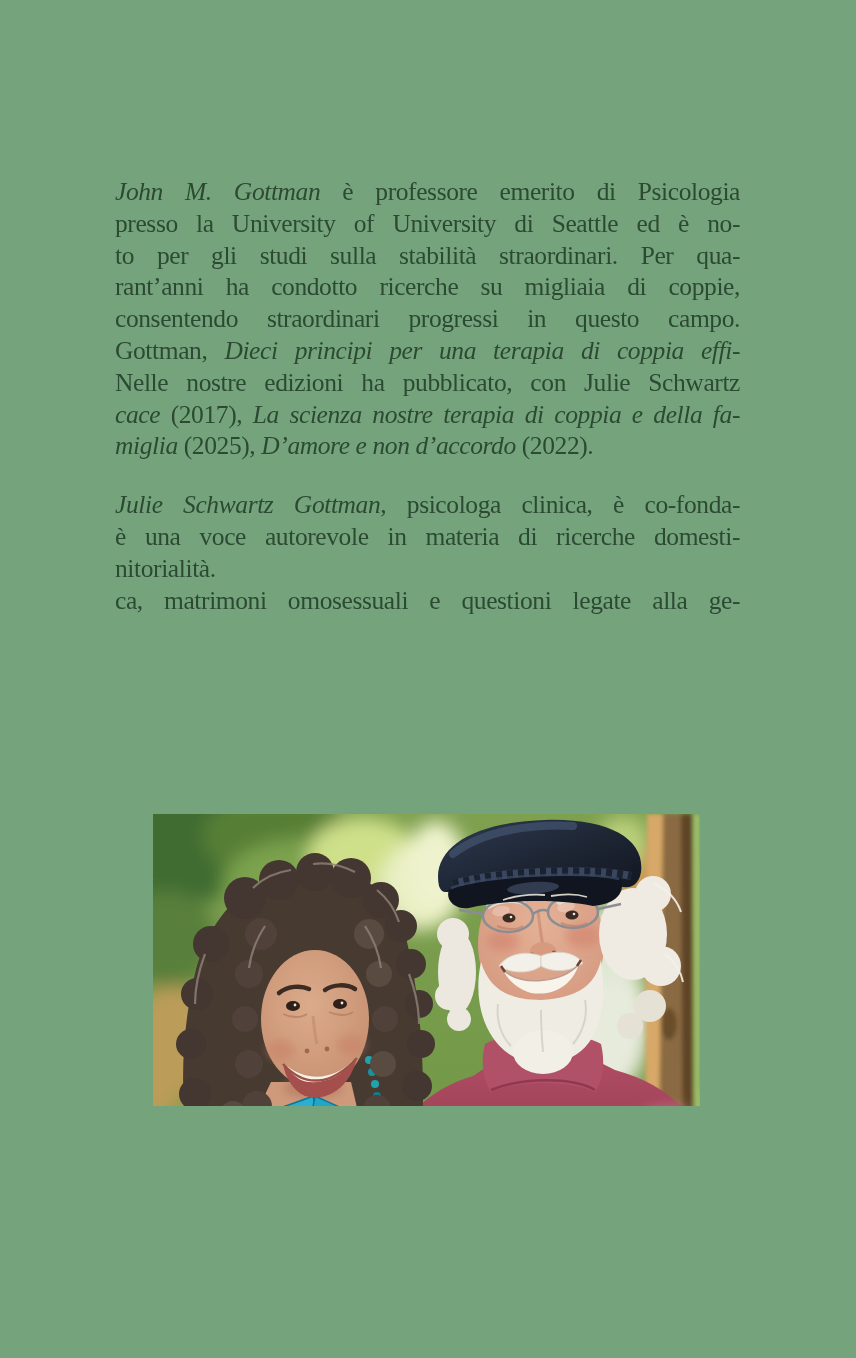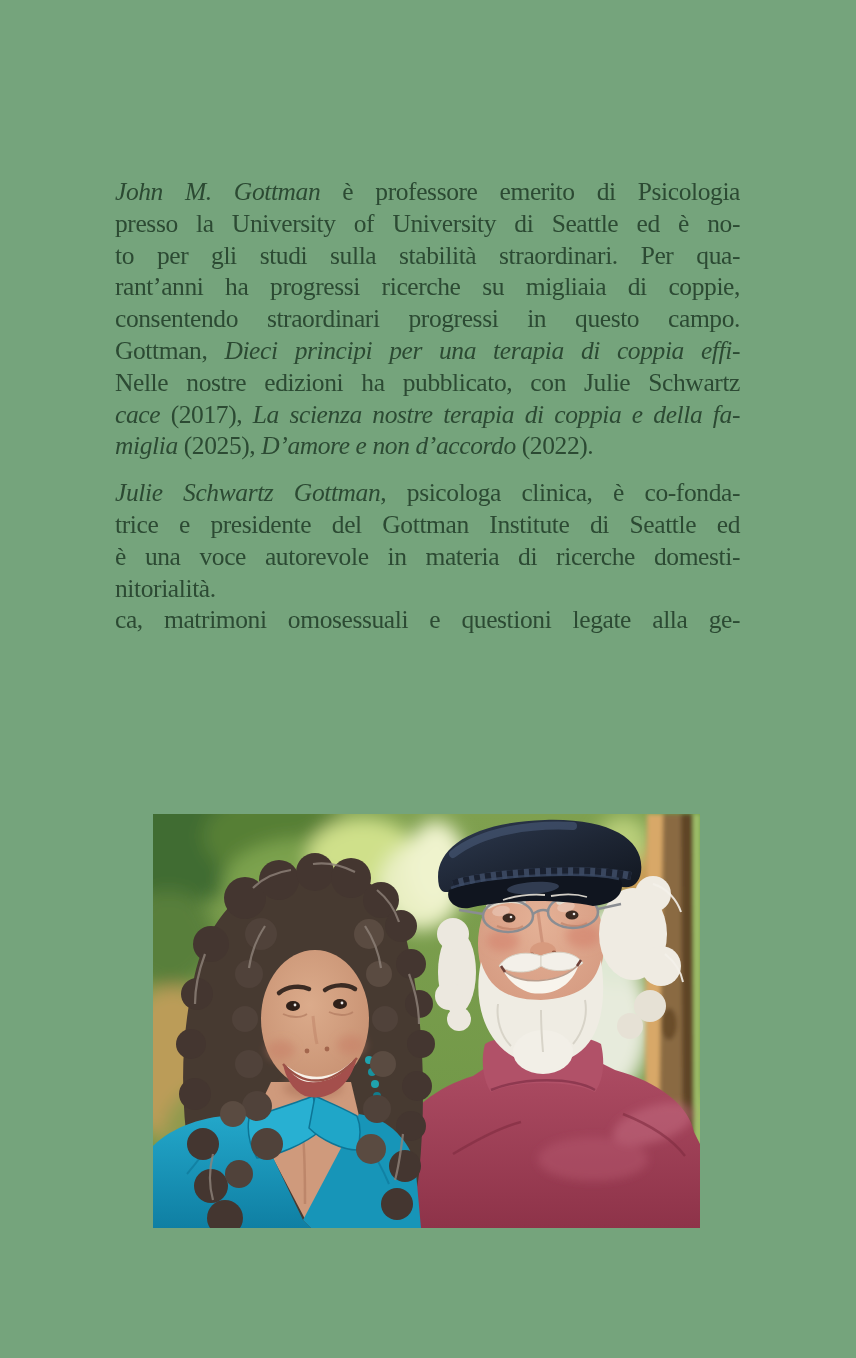--- a/index.html
+++ b/index.html
@@ -1,57 +1,56 @@
 <!DOCTYPE html>
 <html style="--bg: #75a47c; --fg: #2c4a33;"><head>
 <meta charset="utf-8">
 <style>
   html,body{margin:0;padding:0;background:var(--bg,#75a47c);}
   .page{
     position:relative;
-    width:856px;height:1358px;
+    width:856px;height:1106px;
     background:var(--bg,#75a47c);
     overflow:hidden;
     font-family:"Liberation Serif","DejaVu Serif",serif;
   }
   .bio{
     position:absolute;left:115px;top:176px;width:625px;
     color:var(--fg,#2c4a33);
     font-size:25.5px;line-height:31.8px;letter-spacing:-0.4px;
   }
-  .paragraph + .paragraph{margin-top:15px;}
+  .paragraph + .paragraph{margin-top:27px;}
   .line{text-align:justify;}
   .line.just{text-align-last:justify;}
   .line .it{font-style:italic;}
   .photo{
     position:absolute;left:153px;top:814px;width:547px;height:414px;
     overflow:hidden;
   }
   .photo svg{display:block;width:547px;height:414px;}
 </style>
 </head>
 <body>
 
 <div class="page">
 
   <div class="bio">
       <div class="paragraph">
         <div class="line just"><span class="it">John M. Gottman</span><span> è professore emerito di Psicologia</span></div>
         <div class="line just"><span>presso la University of University di Seattle ed è no-</span></div>
         <div class="line just"><span>to per gli studi sulla stabilità straordinari. Per qua-</span></div>
-        <div class="line just"><span>rant’anni ha progressi ricerche su migliaia di coppie,</span></div>
+        <div class="line just"><span>rant’anni ha condotto ricerche su migliaia di coppie,</span></div>
         <div class="line just"><span>consentendo straordinari progressi in questo campo.</span></div>
         <div class="line just"><span>Gottman, </span><span class="it">Dieci principi per una terapia di coppia effi-</span></div>
         <div class="line just"><span>Nelle nostre edizioni ha pubblicato, con Julie Schwartz</span></div>
         <div class="line just"><span class="it">cace</span><span> (2017), </span><span class="it">La scienza nostre terapia di coppia e della fa-</span></div>
         <div class="line"><span class="it">miglia</span><span> (2025), </span><span class="it">D’amore e non d’accordo</span><span> (2022).</span></div>
       </div>
       <div class="paragraph">
         <div class="line just"><span class="it">Julie Schwartz Gottman</span><span>, psicologa clinica, è co-fonda-</span></div>
-        <div class="line just"><span>trice e presidente del Gottman Institute di Seattle ed</span></div>
         <div class="line just"><span>è una voce autorevole in materia di ricerche domesti-</span></div>
         <div class="line"><span>nitorialità.</span></div>
         <div class="line just"><span>ca, matrimoni omosessuali e questioni legate alla ge-</span></div>
       </div>
     </div>
 
   <div class="photo">
     <svg viewBox="0 0 547 414" xmlns="http://www.w3.org/2000/svg">
       <defs>
         <filter id="b8" x="-30%" y="-30%" width="160%" height="160%">

